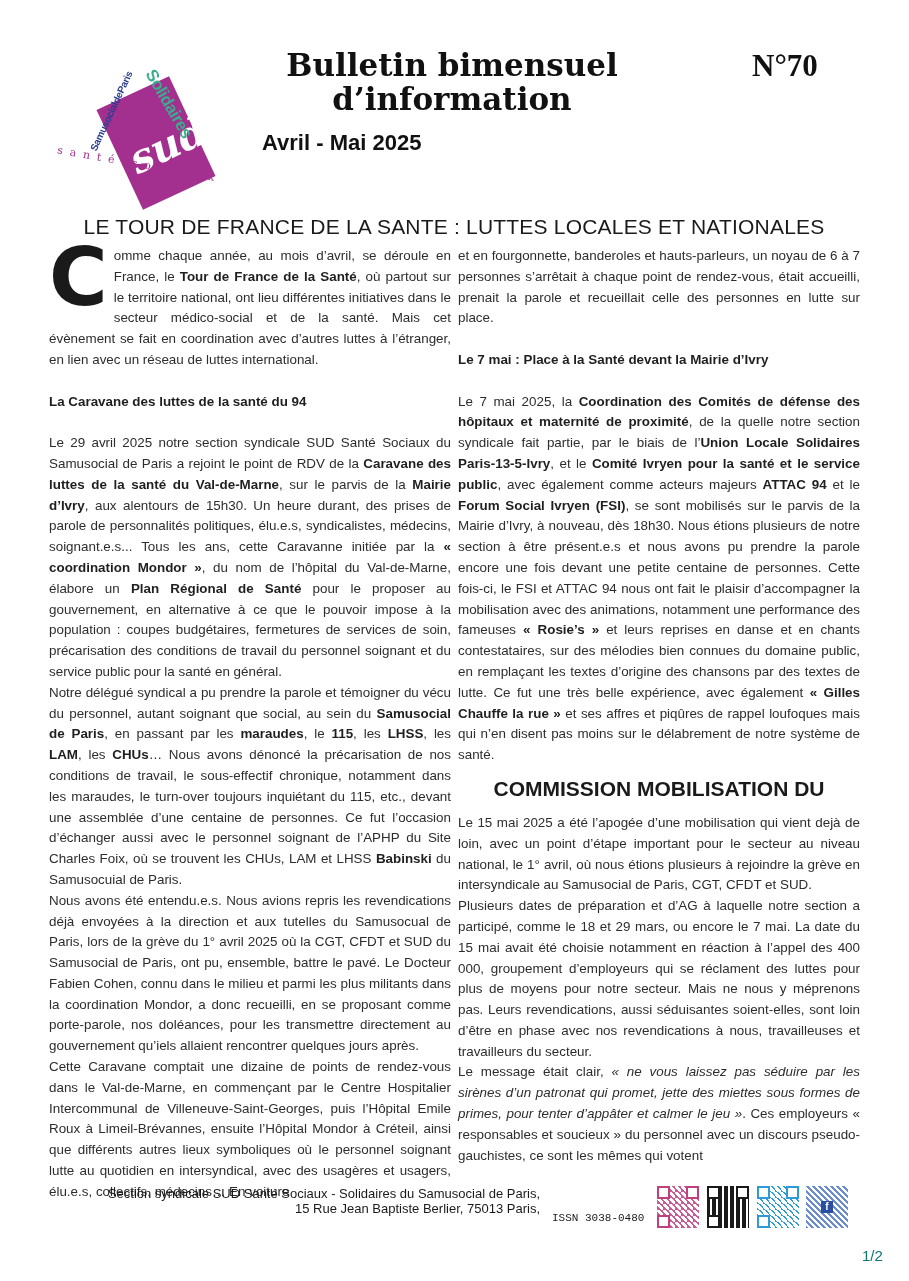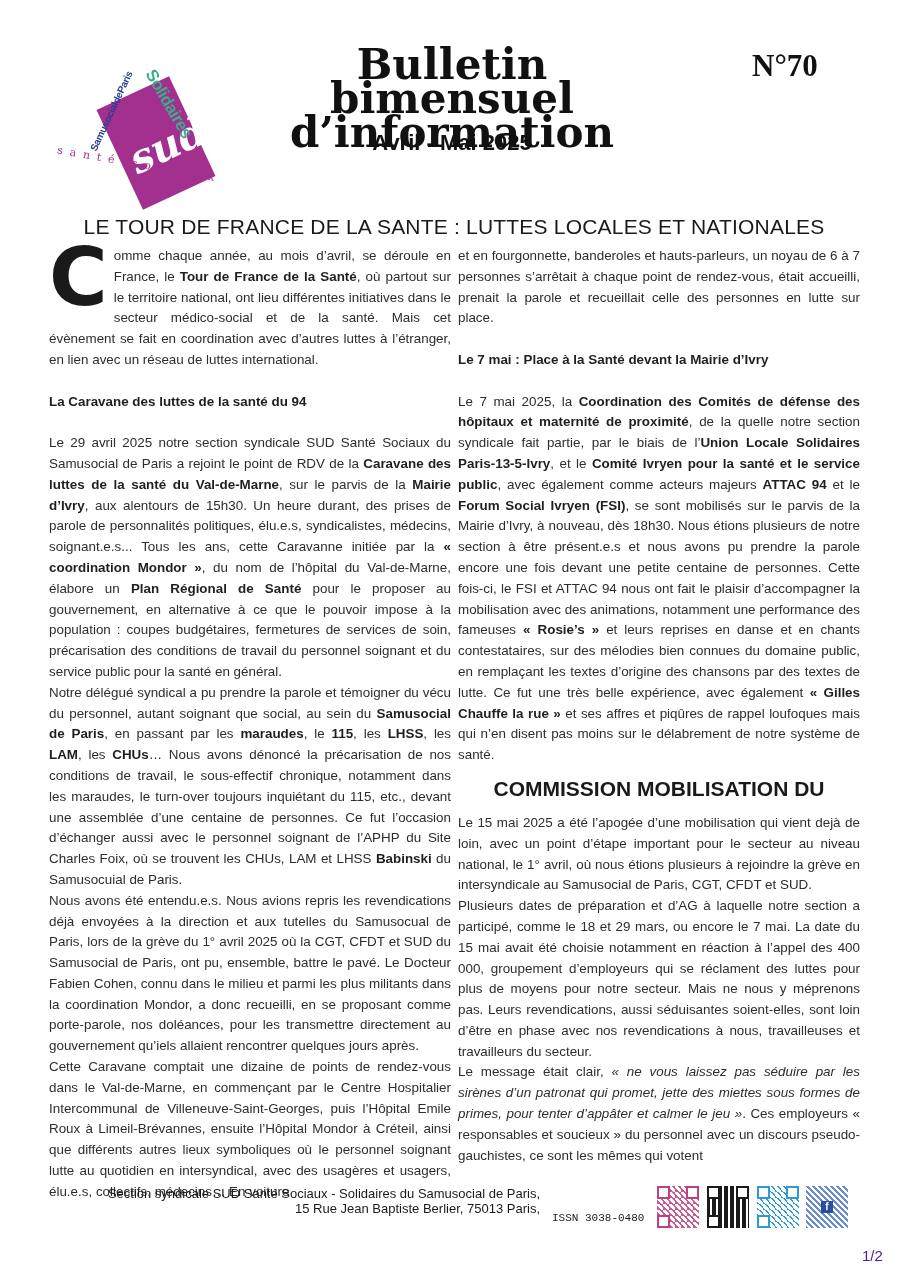--- a/index.html
+++ b/index.html
@@ -17,25 +17,25 @@
   .logo .solid { position: absolute; left: 110px; top: 18px; color: #3aae8c; font-weight: bold;
                  font-size: 17px; transform: rotate(60deg); transform-origin: left top; letter-spacing: -0.5px; }
   .logo .samu { position: absolute; left: 40px; top: 100px; color: #2a3d8f; font-weight: bold;
                 font-size: 10px; transform: rotate(-65deg); transform-origin: left top; letter-spacing: -0.3px; }
   .logo .sante { position: absolute; left: 8px; top: 110px; width: 170px; color: #a3308f;
                  font-family: "DejaVu Serif", serif; font-size: 11px; letter-spacing: 7px;
                  transform: rotate(10deg); }
 
   
   .title { position: absolute; left: 262px; top: 48px; width: 380px; text-align: center;
-           font-family: "DejaVu Serif", serif; font-weight: 900; font-size: 42px; line-height: 34px;
+           font-family: "DejaVu Serif", serif; font-weight: 900; font-size: 31px; line-height: 34px;
            color: #111; letter-spacing: 0px; }
   .issue { position: absolute; left: 752px; top: 48px; font-family: Liberation Serif, serif;
            font-weight: 900; font-size: 31px; color: #111; }
-  .dates { position: absolute; left: 262px; top: 130px; width: 380px; text-align: center;
+  .dates { position: absolute; left: 262px; top: 130px; width: 380px; 
            font-weight: bold; font-size: 22px; color: #111; }
 
   
   .headline { position: absolute; left: 45px; top: 215px; width: 818px; text-align: center;
               font-weight: normal; font-size: 21px; color: #1a1a1a; letter-spacing: 0.2px; }
 
   
   .col { position: absolute; top: 246px; width: 402px; font-size: 13.4px; line-height: 20.8px;
          text-align: justify; color: #2d2d2d; }
   .col.left { left: 49px; }
@@ -52,21 +52,21 @@
   
   .footer { position: absolute; left: 100px; top: 1186px; width: 440px; text-align: right;
             font-size: 13px; line-height: 15px; color: #1a1a1a; }
   .issn { position: absolute; left: 552px; top: 1212px; font-size: 11px; color: #1a1a1a; font-family: Liberation Mono, monospace; }
   .qr { position: absolute; top: 1186px; width: 42px; height: 42px; }
   .qr .cell { width: 42px; height: 42px; background-size: 6px 6px; }
   .qr1 { left: 657px; } .qr2 { left: 707px; } .qr3 { left: 757px; } .qr4 { left: 806px; }
   .qr .corner { position: absolute; width: 9px; height: 9px; border: 2px solid; background: #fff; }
   .qr .badge { position: absolute; left: 15px; top: 15px; width: 12px; height: 12px; color: #fff;
                font-size: 10px; font-weight: bold; text-align: center; line-height: 12px; }
-  .pagenum { position: absolute; left: 862px; top: 1247px; font-size: 15px; color: #4c1d95; }
+  .pagenum { position: absolute; left: 862px; top: 1247px; font-size: 15px; color: #0f766e; }
 </style>
 </head>
 <body>
 
 <div class="page">
 
   <div class="logo">
     <div class="box"></div>
     <div class="sud">sud</div>
     <div class="solid">Solidaires</div>

